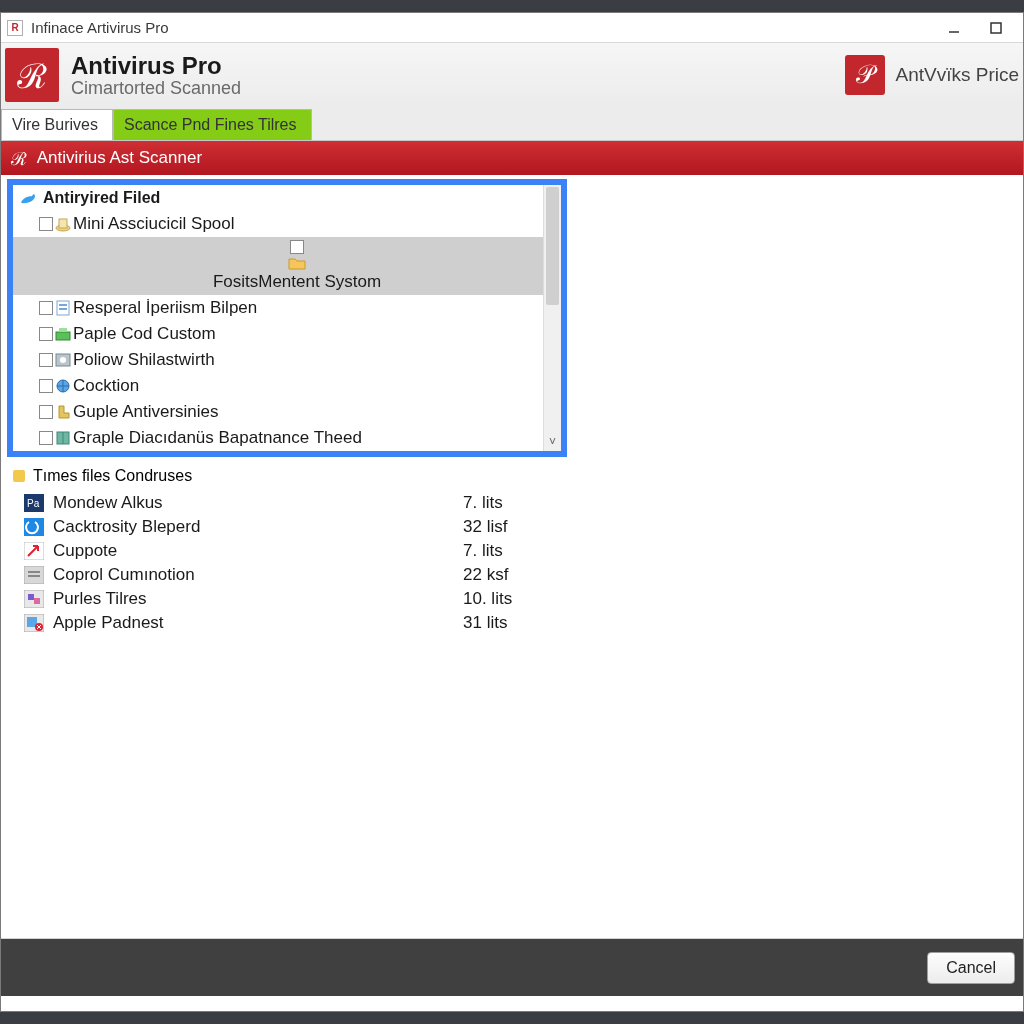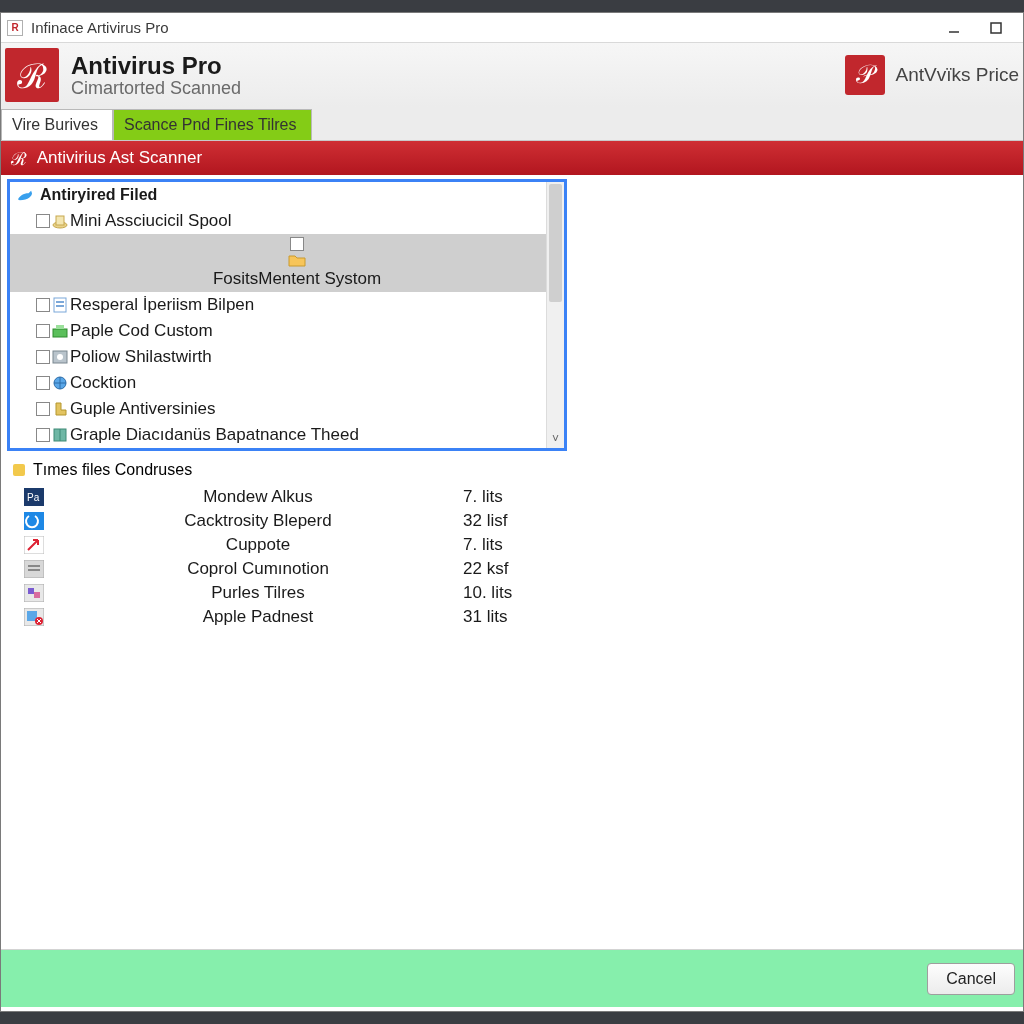--- a/index.html
+++ b/index.html
@@ -102,21 +102,21 @@
 .main {
   display: flex;
   height: 770px;
 }
 .leftcol {
   width: 100%;
   padding: 4px 8px 4px 6px;
 }
 .filed-box {
   width: 560px;
-  border: 3px solid #3b82f6;
+  border: 6px solid #3b82f6;
   position: relative;
 }
 .filed-head {
   display:flex; align-items:center; gap:6px;
   padding: 4px 6px;
   font-weight: 700; font-size: 16px;
   color:#1a1a1a;
 }
 .filed-head .bird {
   width: 18px; height: 14px;
@@ -142,31 +142,31 @@
 
 .times-head {
   display:flex; align-items:center; gap:6px;
   padding: 10px 4px 6px 4px;
   font-weight:400; font-size:16px;
 }
 .times-head .yic { width:16px; height:16px; }
 .trow {
   display:flex; align-items:center;
   padding: 2px 0 2px 16px;
-  font-size:17px; color:#1a1a1a;text-align:center;
+  font-size:17px; color:#1a1a1a;
 }
 .trow .ticn { width:22px; height:20px; display:inline-flex; align-items:center; justify-content:center; margin-right:8px; }
 .trow .tname { flex: 0 0 410px; }
 .trow .tval { }
 
 .footer {
-  position:absolute; left:0; right:0; bottom:4px;
+  position:absolute; left:0; right:0; bottom:15px;
   height: 58px;
   border-top:1px solid #d3d3d3;
-  background:#86efac;
+  background:#404040;
   display:flex; align-items:center; justify-content:flex-end;
   padding: 0 8px;
 }
 .btn {
   padding: 6px 18px;
   border:1px solid #9e9e9e;
   border-radius:4px;
   background: linear-gradient(#fdfdfd,#ececec);
   font-size:16px; color:#222;
   cursor:pointer;

